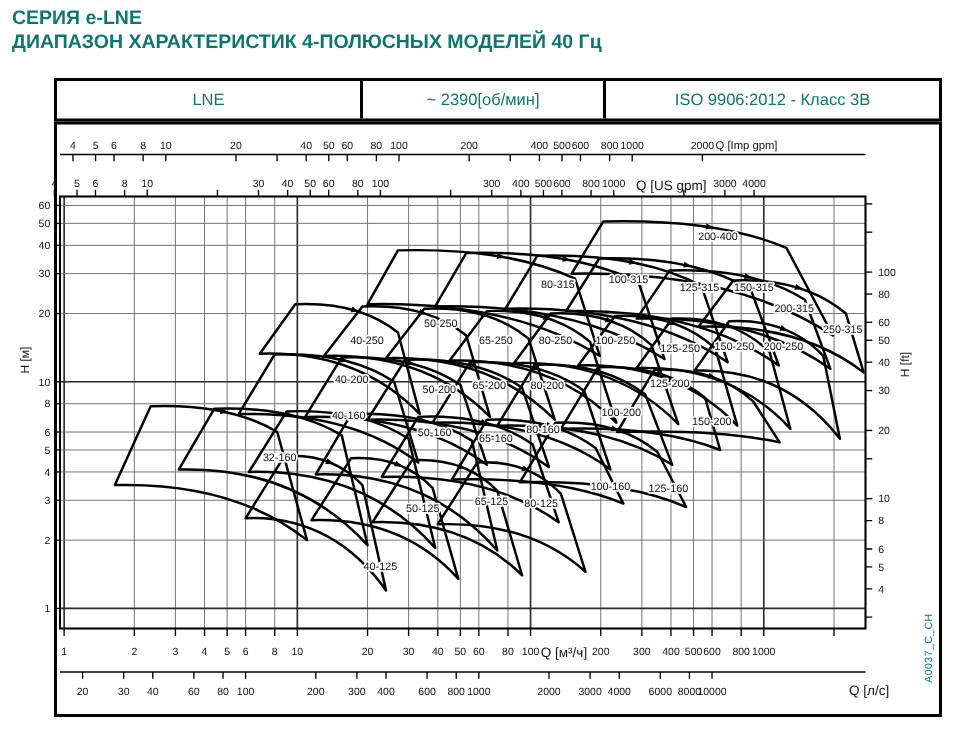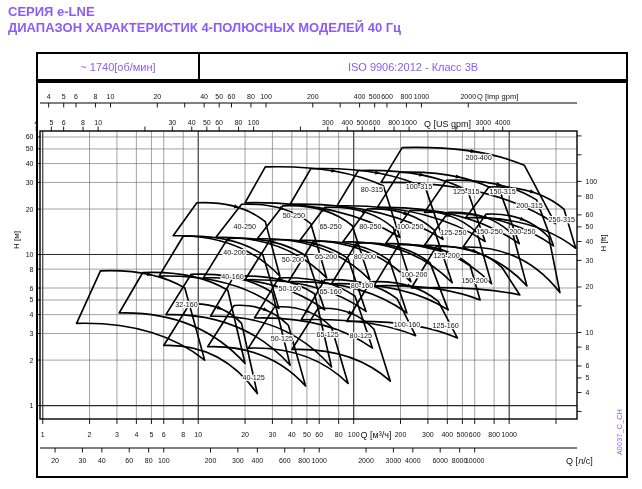--- a/index.html
+++ b/index.html
@@ -1,17 +1,17 @@
 <!DOCTYPE html>
 <html><head>
 <meta charset="utf-8">
 <style>
   html,body{margin:0;padding:0;background:#fff;}
   .page{position:relative;width:642px;height:489px;background:#fff;overflow:hidden;
-        font-family:"Liberation Sans",sans-serif;color:#8b5cf6;}
+        font-family:"Liberation Sans",sans-serif;color:#0f766e;}
   .title1{position:absolute;left:8px;top:4px;font-size:13px;font-weight:bold;white-space:nowrap;}
   .title2{position:absolute;left:8px;top:20px;font-size:13px;font-weight:bold;white-space:nowrap;}
   .spec{position:absolute;left:36px;top:52px;width:592px;height:29px;display:flex;
         border:2px solid #000;box-sizing:border-box;background:#fff;}
   .spec .cell{display:flex;align-items:center;justify-content:center;font-size:11px;
         height:100%;box-sizing:border-box;white-space:nowrap;}
   .spec .c1{width:204px;border-right:2px solid #000;}
   .spec .c2{width:162px;border-right:2px solid #000;}
   .spec .c3{flex:1;text-align:center;}
   svg.chart{position:absolute;left:0;top:0;}
@@ -20,21 +20,22 @@
   svg text{font-family:"Liberation Sans",sans-serif;}
 </style>
 </head>
 <body>
 
 <div class="page">
   <div class="title1">СЕРИЯ e-LNE</div>
   <div class="title2">ДИАПАЗОН ХАРАКТЕРИСТИК 4-ПОЛЮСНЫХ МОДЕЛЕЙ 40 Гц</div>
 
   <div class="spec">
-    <div class="cell c2">~ 1740[об/мин]</div>
+    <div class="cell c1">LNE</div>
+    <div class="cell c2">~ 2390[об/мин]</div>
     <div class="cell c3">ISO 9906:2012 - Класс 3В</div>
   </div>
 
   <svg class="chart" width="642" height="489" viewBox="0 0 642 489" xmlns="http://www.w3.org/2000/svg">
       <g>
         <line x1="42.75641203402016" y1="131" x2="42.75641203402016" y2="419" stroke="#2a2a2a" stroke-width="1.1"></line>
         <line x1="89.5595938063995" y1="131" x2="89.5595938063995" y2="419" stroke="#707070" stroke-width="0.65"></line>
         <line x1="116.93770005767736" y1="131" x2="116.93770005767736" y2="419" stroke="#707070" stroke-width="0.65"></line>
         <line x1="136.36277557877884" y1="131" x2="136.36277557877884" y2="419" stroke="#707070" stroke-width="0.65"></line>
         <line x1="151.43003472142786" y1="131" x2="151.43003472142786" y2="419" stroke="#707070" stroke-width="0.65"></line>

